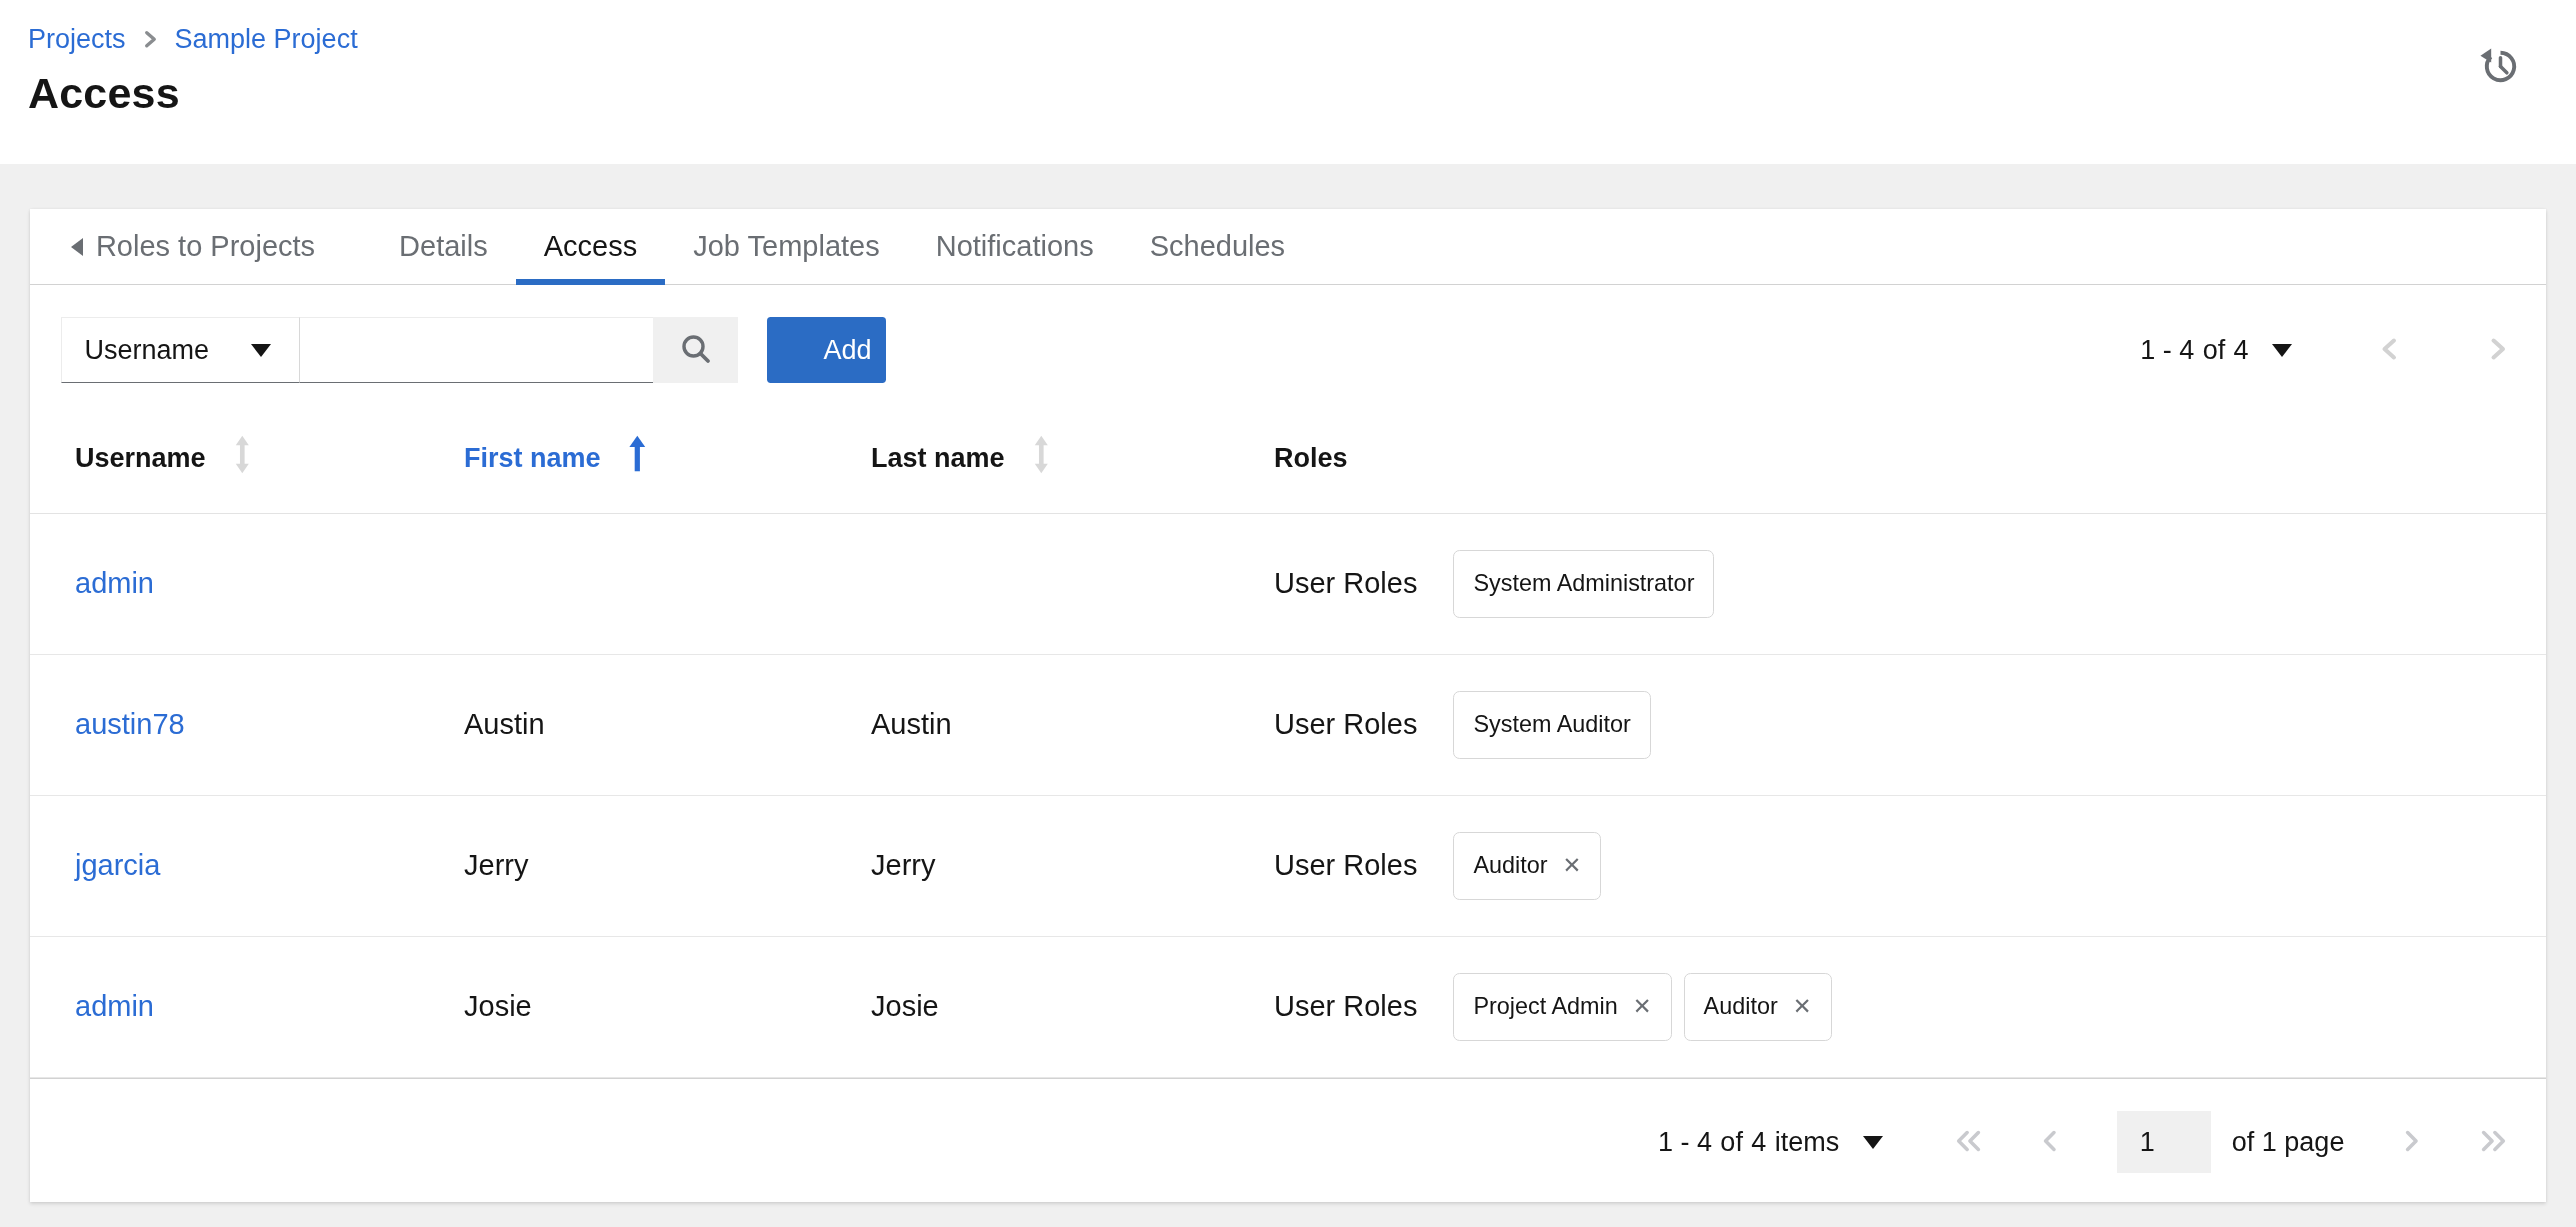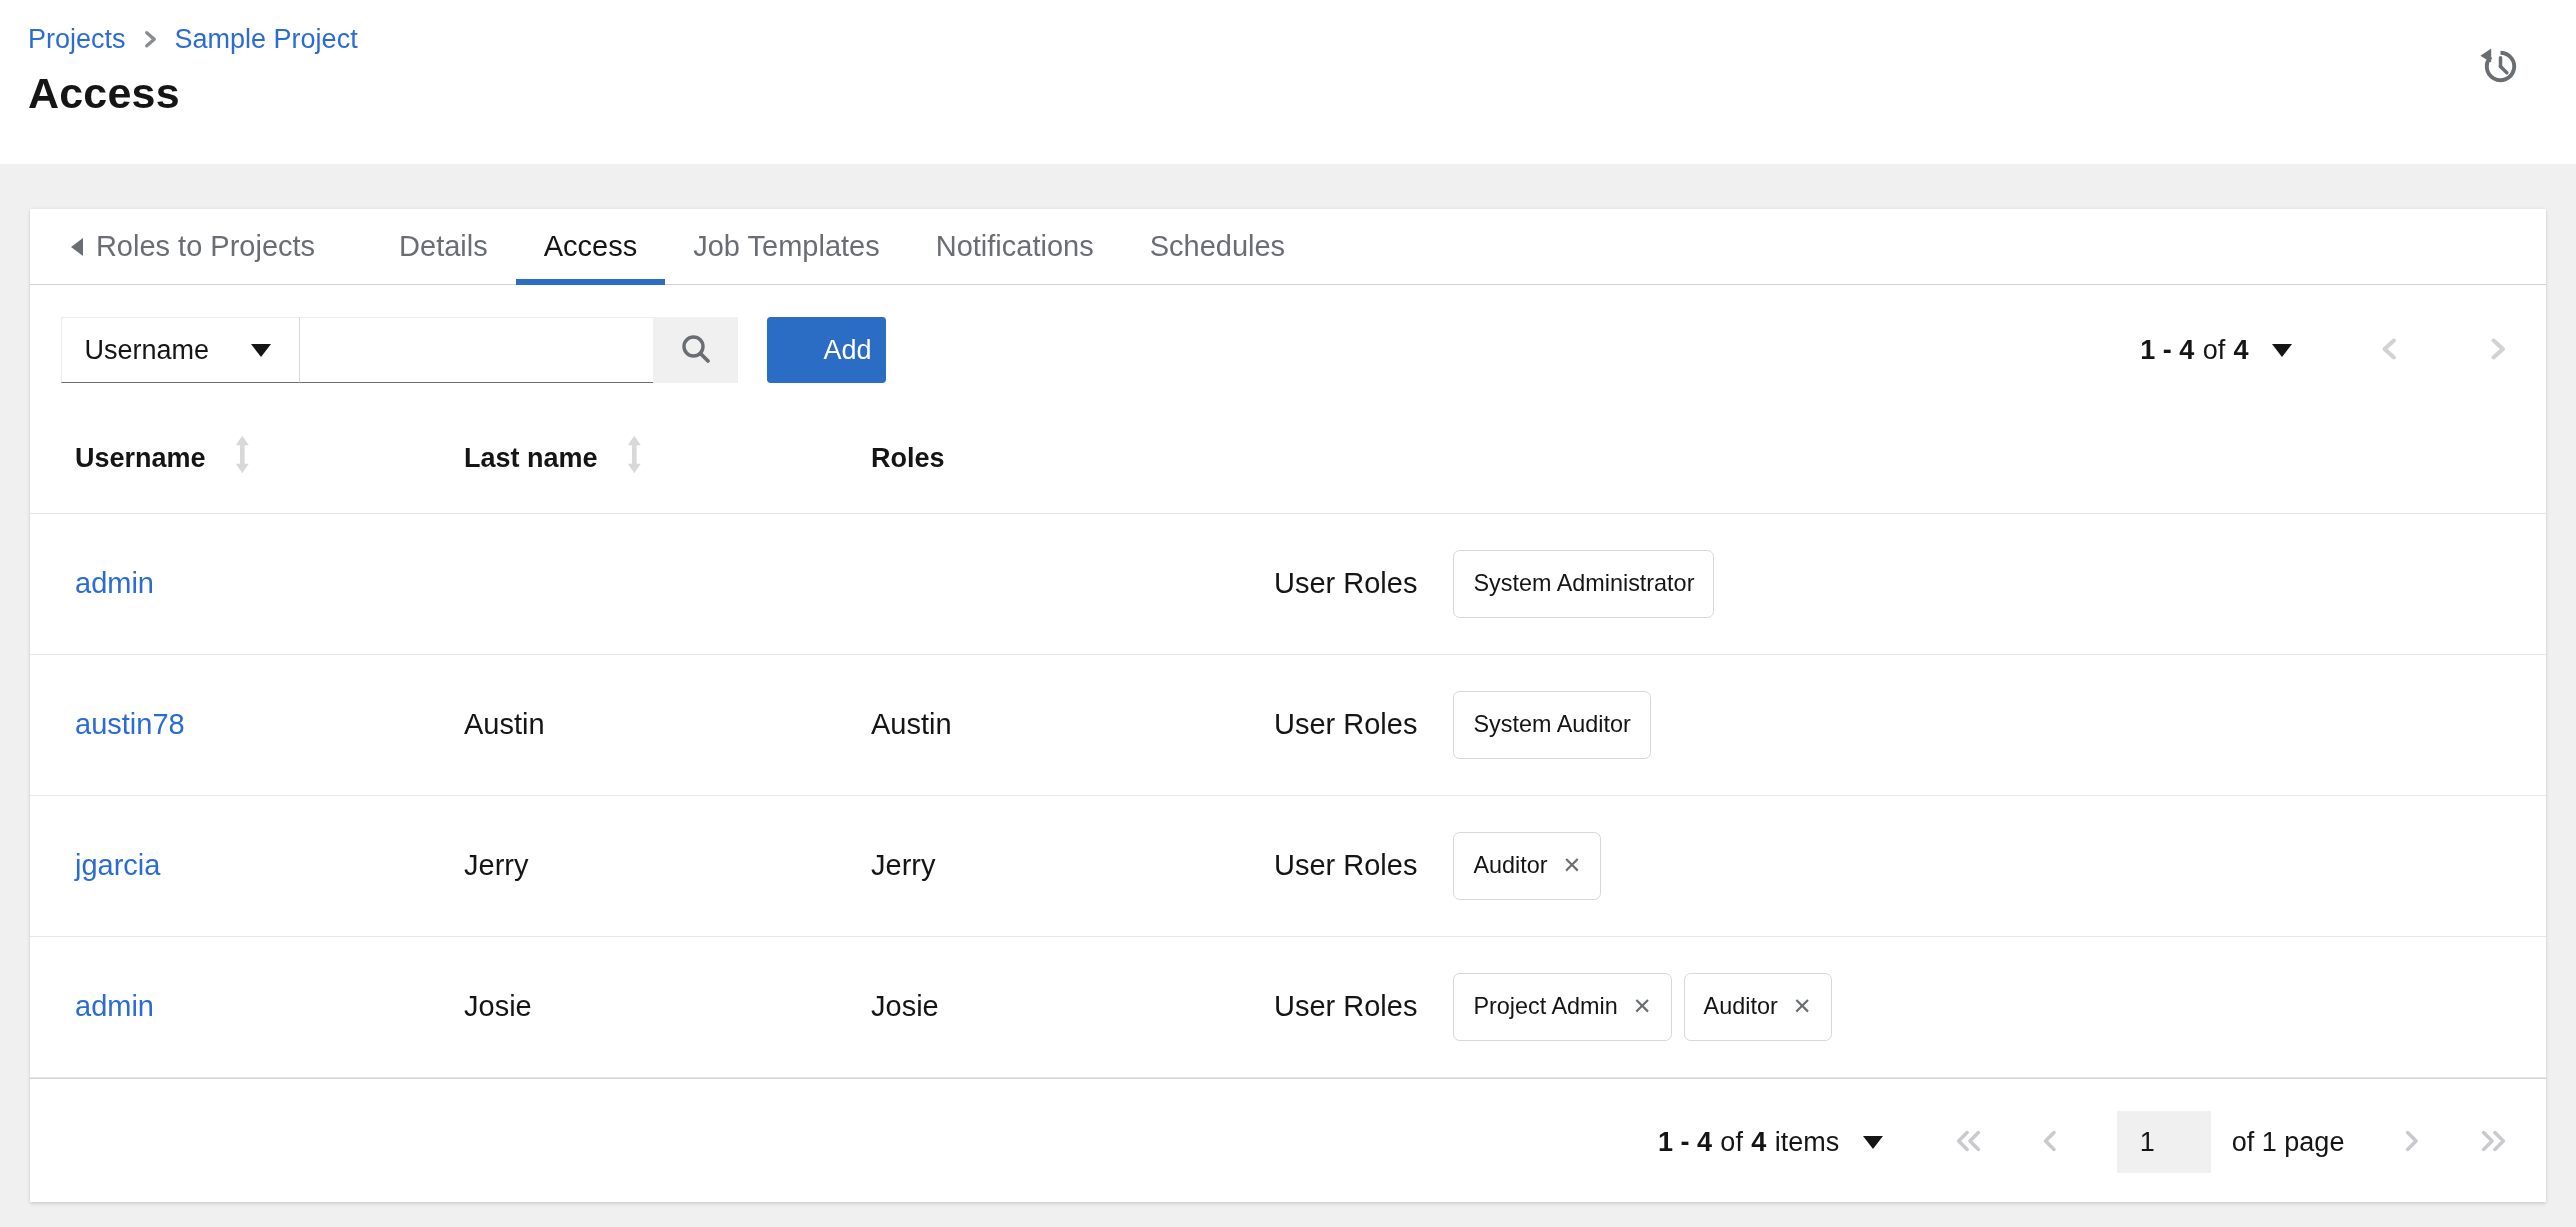--- a/index.html
+++ b/index.html
@@ -112,21 +112,21 @@
     width: 119px; height: 66px;
     background: #2b6cc4; color: #ffffff;
     border: none; border-radius: 3.7px;
     font-size: 27px; font-family: "Liberation Sans", sans-serif;
     cursor: pointer;
     padding-left: 48px;
   }
   .toolbar-spacer { flex: 1; }
   .pagination-top { display: flex; align-items: center; font-size: 27px; }
   .pag-label { display: flex; align-items: baseline; gap: 8.4px; cursor: pointer; }
-  .pag-label .b { font-weight: 700; text-align: center; }
+  .pag-label .b { font-weight: 400; text-align: center; }
   .pag-label .caret-down { align-self: center; margin-left: 15px; }
   .chev-btn {
     background: none; border: none; padding: 0;
     margin-left: 86px;
     color: #d2d2d2; cursor: default;
     display: flex; align-items: center;
   }
 
   
   .thead, .trow {
@@ -281,20 +281,29 @@
     <div class="th">
       <span>Username</span>
       <span>
         <svg width="20.6" height="41" viewBox="0 0 22 44">
           <line x1="11" y1="10" x2="11" y2="34" stroke="#d8d8d8" stroke-width="5"></line>
           <polygon points="11,2 4,12 18,12" fill="#d8d8d8"></polygon>
           <polygon points="11,42 4,32 18,32" fill="#d8d8d8"></polygon>
         </svg>
       </span>
     </div>
+    <div class="th sorted">
+      <span>First name</span>
+      <span>
+        <svg width="20.6" height="41" viewBox="0 0 22 44">
+          <line x1="11" y1="12" x2="11" y2="40" stroke="#2b6cd4" stroke-width="5.6"></line>
+          <polygon points="11,2 2.5,14 19.5,14" fill="#2b6cd4"></polygon>
+        </svg>
+      </span>
+    </div>
     <div class="th">
       <span>Last name</span>
       <span>
         <svg width="20.6" height="41" viewBox="0 0 22 44">
           <line x1="11" y1="10" x2="11" y2="34" stroke="#d8d8d8" stroke-width="5"></line>
           <polygon points="11,2 4,12 18,12" fill="#d8d8d8"></polygon>
           <polygon points="11,42 4,32 18,32" fill="#d8d8d8"></polygon>
         </svg>
       </span>
     </div>

